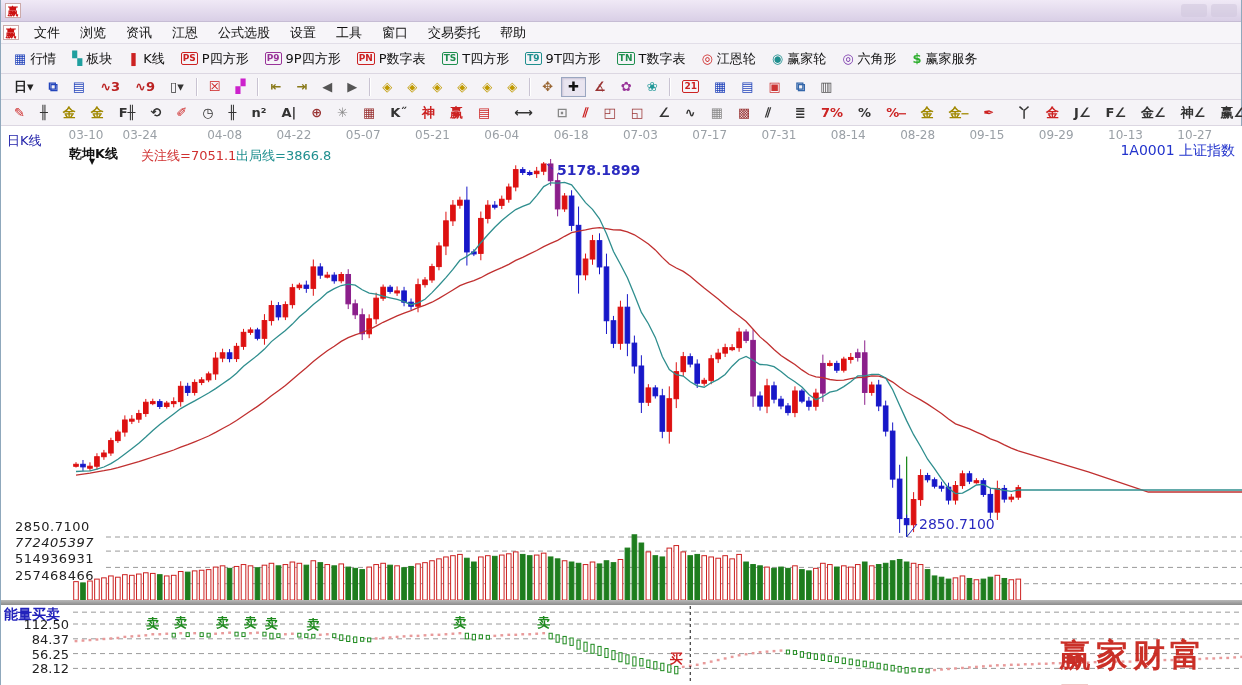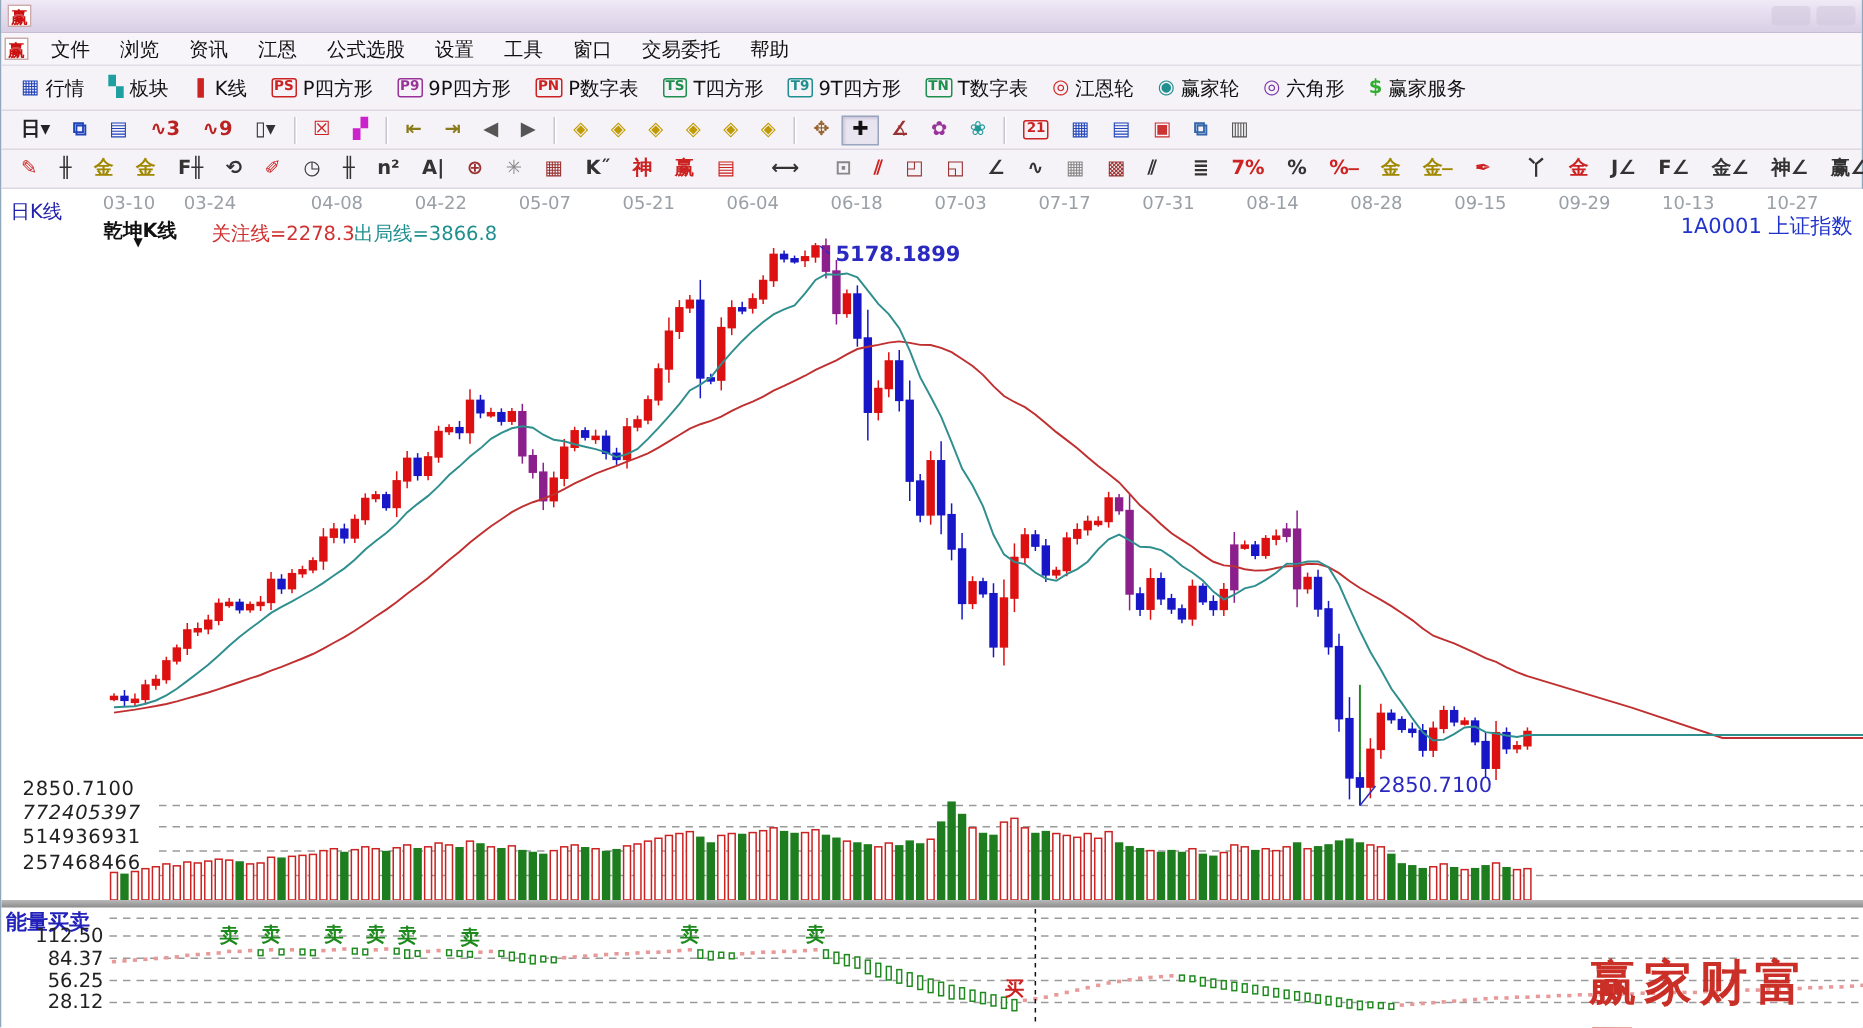--- a/index.html
+++ b/index.html
@@ -974,21 +974,21 @@
         <div class="datetick" style="left: 916.6px;">08-28</div>
         <div class="datetick" style="left: 985.9px;">09-15</div>
         <div class="datetick" style="left: 1055.2px;">09-29</div>
         <div class="datetick" style="left: 1124.5px;">10-13</div>
         <div class="datetick" style="left: 1193.8px;">10-27</div>
       </div>
 
     <div class="abslabel" style="left:6px; top:6px; font-size:13px; color:#2222aa;">日K线</div>
     <div class="abslabel" style="left:68px; top:19px; font-size:13px; color:#111; font-weight:bold;text-align:right;">乾坤K线</div>
     <div class="abslabel" style="left:88px; top:31px; font-size:8px; color:#111;">▼</div>
-    <div class="abslabel" style="left:140px; top:21px; font-size:13px; color:#d03030;">关注线=2278.3</div>
+    <div class="abslabel" style="left:140px; top:21px; font-size:13px; color:#d03030;">关注线=7051.1</div>
     <div class="abslabel" style="left:235px; top:21px; font-size:13px; color:#1f8f8f;">出局线=3866.8</div>
     <div class="abslabel" style="right:8px; top:16px; font-size:14px; color:#2233cc;">1A0001  上证指数</div>
     <div class="abslabel" style="left:556px; top:36px; font-size:14px; color:#2a2ac0;font-weight:bold;">5178.1899</div>
     <div class="abslabel" style="left:918px; top:390px; font-size:14px; color:#2a2ac0;">2850.7100</div>
     <div class="abslabel axis-num" style="left:14px; top:393px;">2850.7100</div>
     <div id="volaxis">
         <div class="abslabel axis-num" style="left: 14px; top: 409.106px; font-style: italic;">772405397</div>
         <div class="abslabel axis-num" style="left: 14px; top: 425.404px;">514936931</div>
         <div class="abslabel axis-num" style="left: 14px; top: 441.702px;">257468466</div>
       </div>

